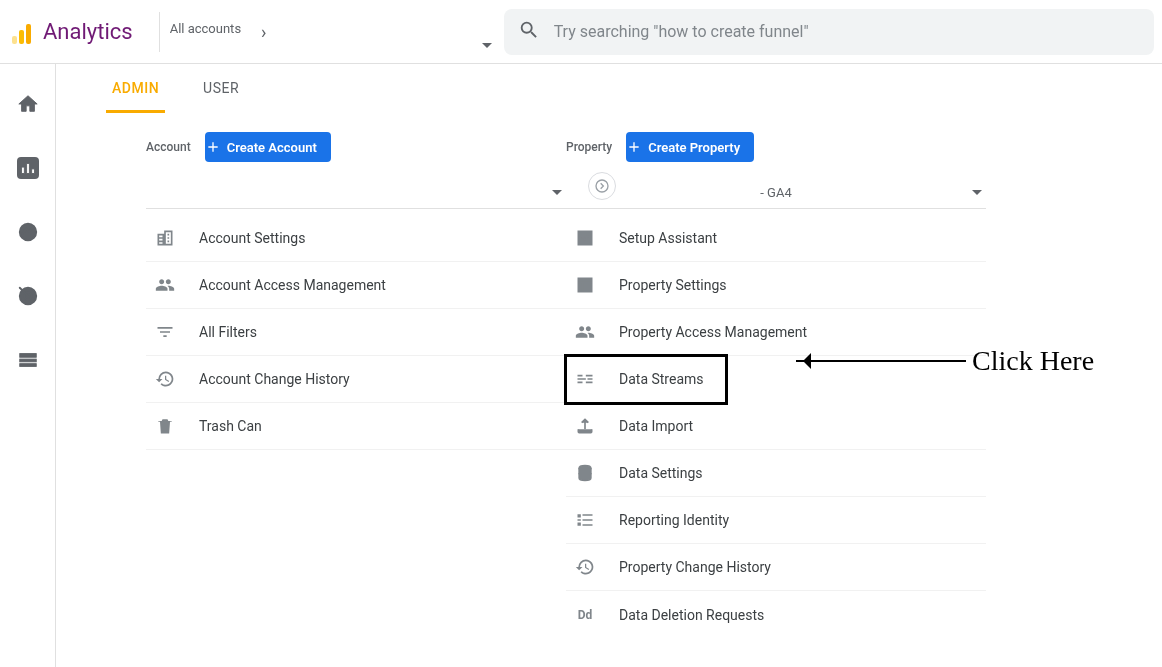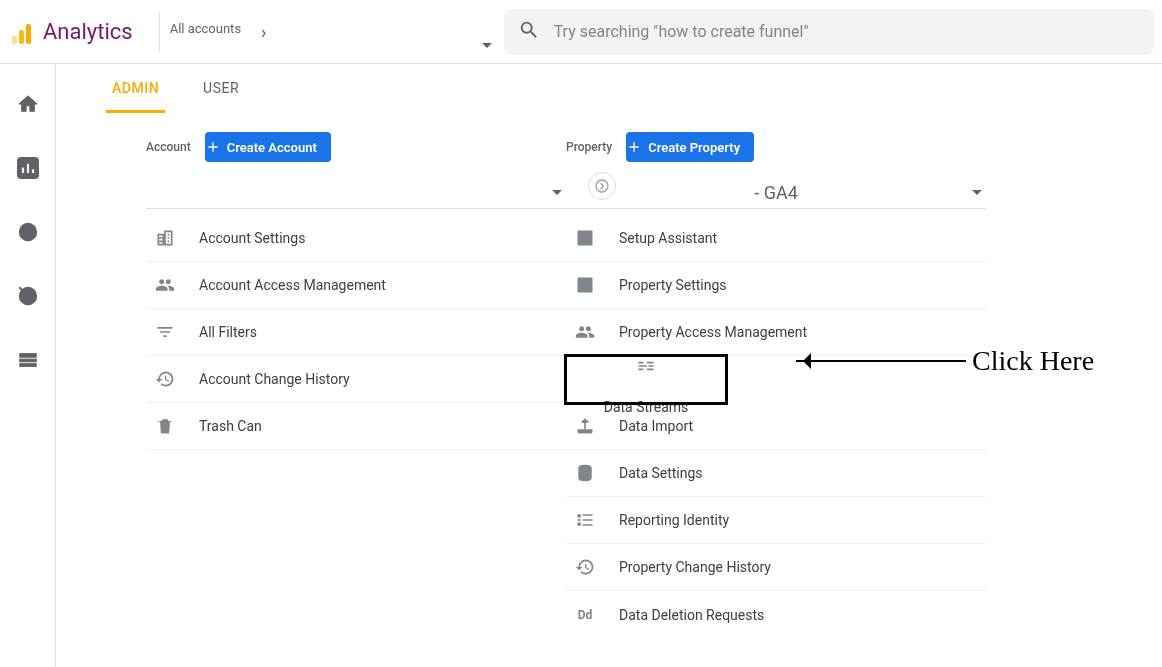--- a/index.html
+++ b/index.html
@@ -41,28 +41,28 @@
 
     .columns { display:flex; gap:0; padding-top:18px; padding-left:66px; position:relative; }
     .col { width:420px; }
 
     .col-head { display:flex; align-items:center; gap:14px; margin-bottom:4px; }
     .col-head-label { font-size:12px; color:#5f6368; font-weight:500; }
 
     .primary-btn { background:#1a73e8; color:#fff; border:none; border-radius:4px; height:30px; padding:0 14px 0 0; font-size:13px; font-weight:600; display:inline-flex; align-items:center; gap:6px; cursor:pointer; }
     .primary-btn .plus { width:16px; height:16px; display:inline-flex; align-items:center; justify-content:center; }
 
-    .dropdown { border-bottom:1px solid #e0e0e0; height:32px; display:flex; align-items:center; justify-content:center; position:relative; font-size:18px; color:#5f6368; cursor:pointer;margin-top:15px; }
+    .dropdown { border-bottom:1px solid #e0e0e0; height:32px; display:flex; align-items:center; justify-content:center; position:relative; font-size:13px; color:#5f6368; cursor:pointer;margin-top:15px; }
     .dropdown .caret { position:absolute; right:4px; }
 
     .menu-list { margin-top:6px; }
     .menu-item { display:flex; align-items:center; gap:23px; height:47px; border-bottom:1px solid #f1f1f1; padding:0 8px; font-size:14px; color:#3c4043; cursor:pointer; }
     .menu-item .mi-icon { width:22px; height:22px; color:#80868b; display:flex; align-items:center; justify-content:center; }
     .menu-item .mi-icon svg { width:20px; height:20px; fill:#80868b; }
-    .menu-item.highlighted { outline:3px solid #000; outline-offset:-1px;flex-direction:column; }
+    .menu-item.highlighted { outline:3px solid #000; outline-offset:-1px; }
 
     .col-divider-handle { position:absolute; left:calc(66px + 420px + 36px - 14px); top:58px; width:28px; height:28px; border:1px solid #dadce0; border-radius:50%; background:#fff; display:flex; align-items:center; justify-content:center; color:#9aa0a6; cursor:pointer; }
 
     
     .annotation { position:absolute; top:345px; left:calc(56px + 740px); display:flex; align-items:center; gap:6px; pointer-events:none; }
     .annotation .arrow { width:170px; height:2px; background:#000; position:relative; }
     .annotation .arrow::before { content:''; position:absolute; left:-1px; top:-7px; border:8px solid transparent; border-right-color:#000; }
     .annotation .label { font-size:28px; font-family: Georgia, 'Times New Roman', serif; color:#000; }
 
     .caret-down { width:0; height:0; border-left:5px solid transparent; border-right:5px solid transparent; border-top:5px solid #5f6368; display:inline-block; }

